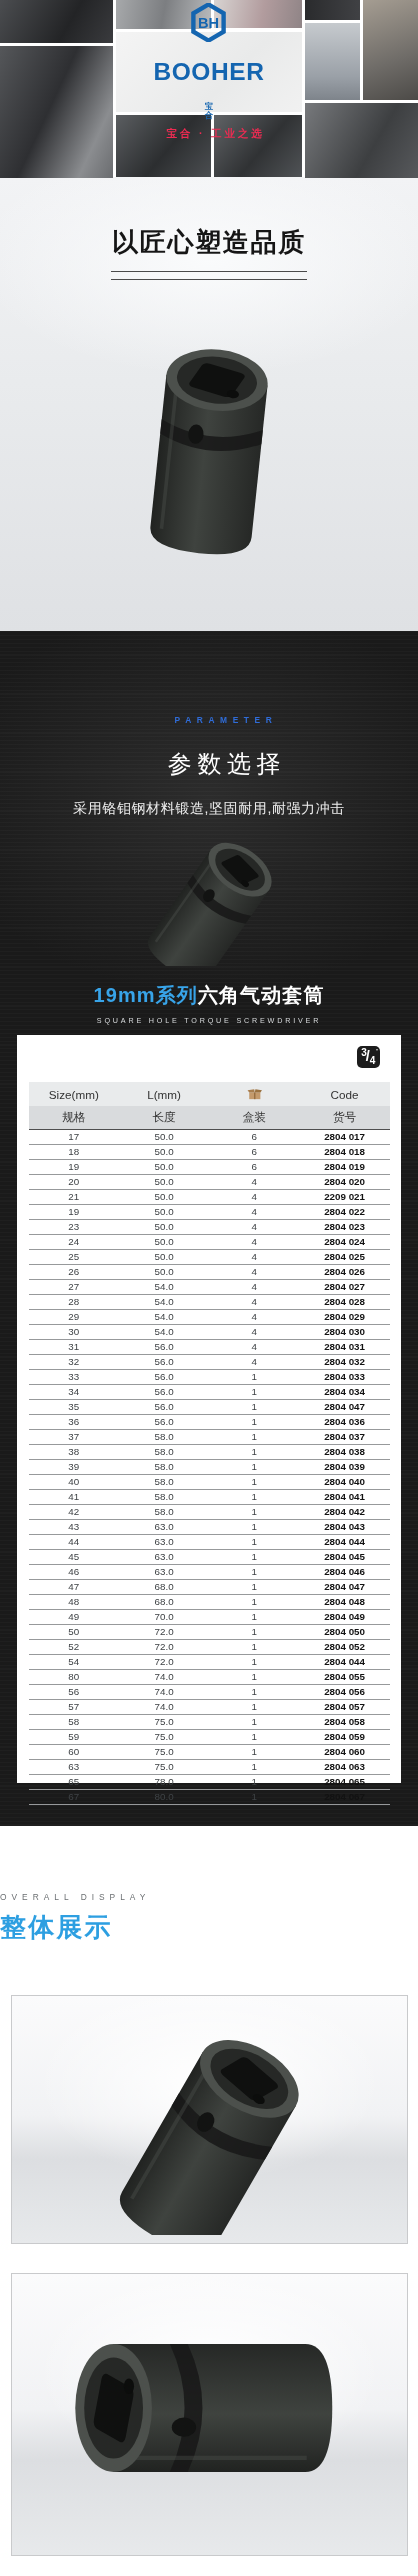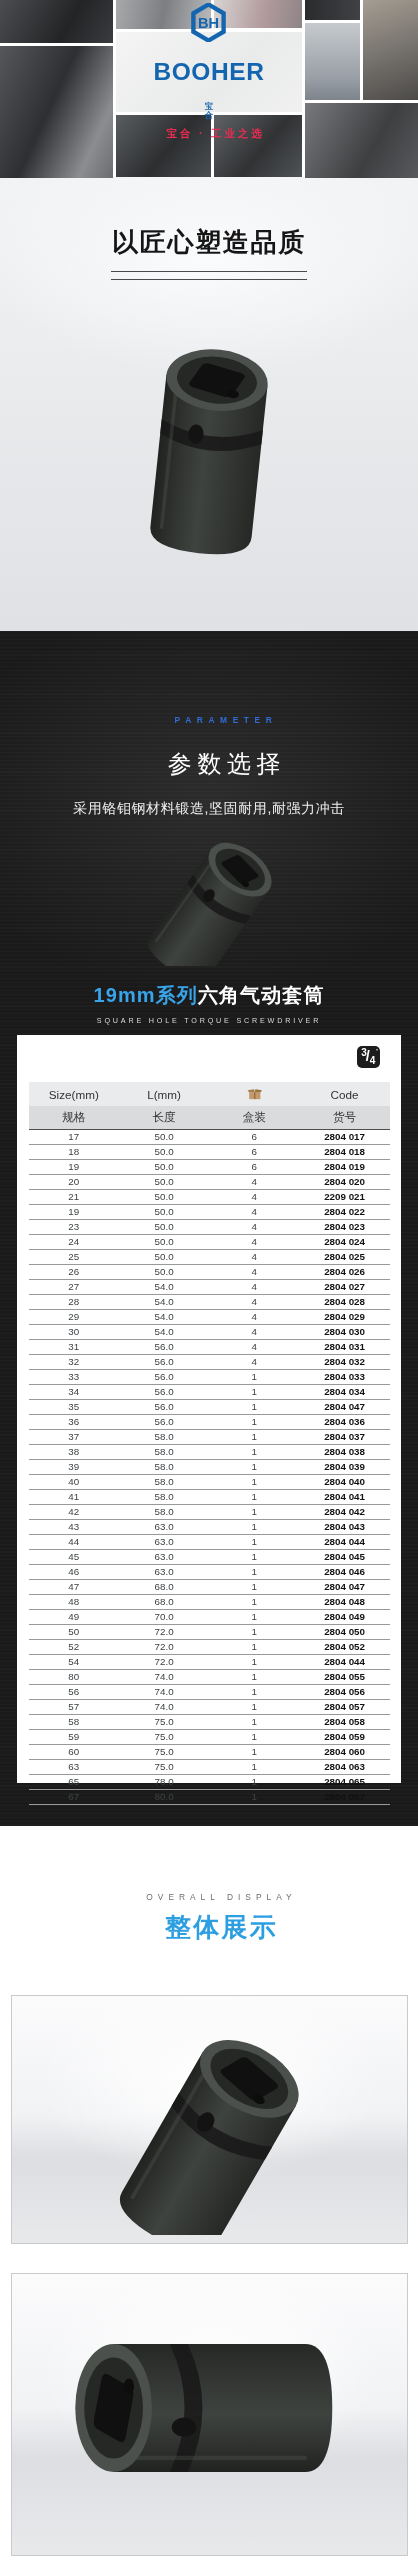--- a/index.html
+++ b/index.html
@@ -60,21 +60,21 @@
   .tablewrap{position:absolute;left:11.7px;top:47px;width:361px;}
   .thead{display:flex;align-items:center;}
   .thead.en{height:24px;background:var(--header-row1-bg,#e9ebec);}
   .thead.cn{height:23.4px;background:var(--header-row2-bg,#d9dbdd);border-bottom:1.1px solid #4e4e4e;}
   .thead>div{flex:1;text-align:center;font-size:11.7px;color:#333;display:flex;align-items:center;justify-content:center;}
   .tbody .trow{display:flex;height:14px;border-bottom:0.6px solid #97999b;}
   .tbody .trow>div{flex:1;text-align:center;font-size:9.8px;color:#3e4245;line-height:14px;}
   .tbody .trow>div.code{font-weight:bold;color:#121212;}
 
   
-  .disp-head{height:169px;background:#fff;text-align:center;margin-left:25px;}
+  .disp-head{height:169px;background:#fff;text-align:left;}
   .disp-eyebrow{padding-top:66px;font-size:8.4px;letter-spacing:5px;color:#6b6f72;}
   .disp-title{margin-top:7.8px;font-size:26px;font-weight:600;letter-spacing:2.2px;color:var(--display-blue,#2d9fe1);}
 
   .panel{position:relative;margin:0 auto;width:395px;border:0.6px solid #c9cacc;overflow:hidden;text-align:center;
     background:radial-gradient(ellipse 240px 139px at 50% 34%,#ffffff 0%,rgba(255,255,255,0) 72%),
     linear-gradient(180deg,#fbfbfc 0%,#f1f2f4 48%,#dcdee1 66%,#e7e9eb 100%);}
   .panel.p1{height:247px;}
   .panel.p2{height:281px;}
   .gap{height:29px;background:#fff;}
   .foot{height:20.6px;background:#fff;}

